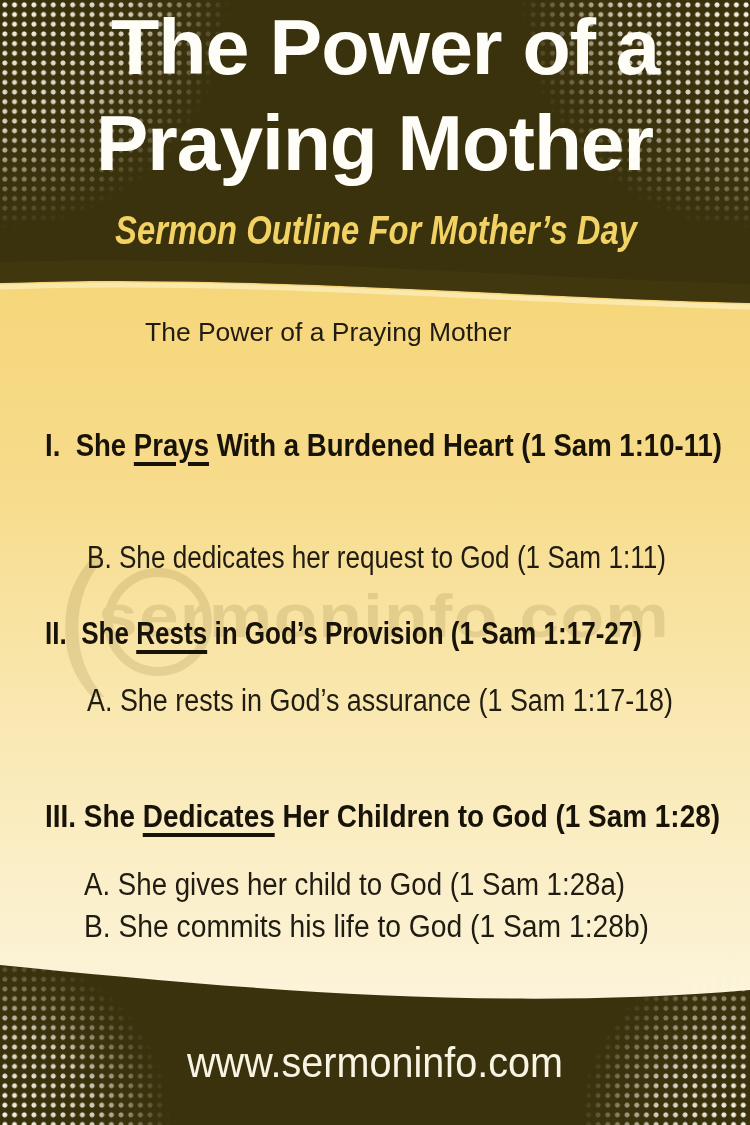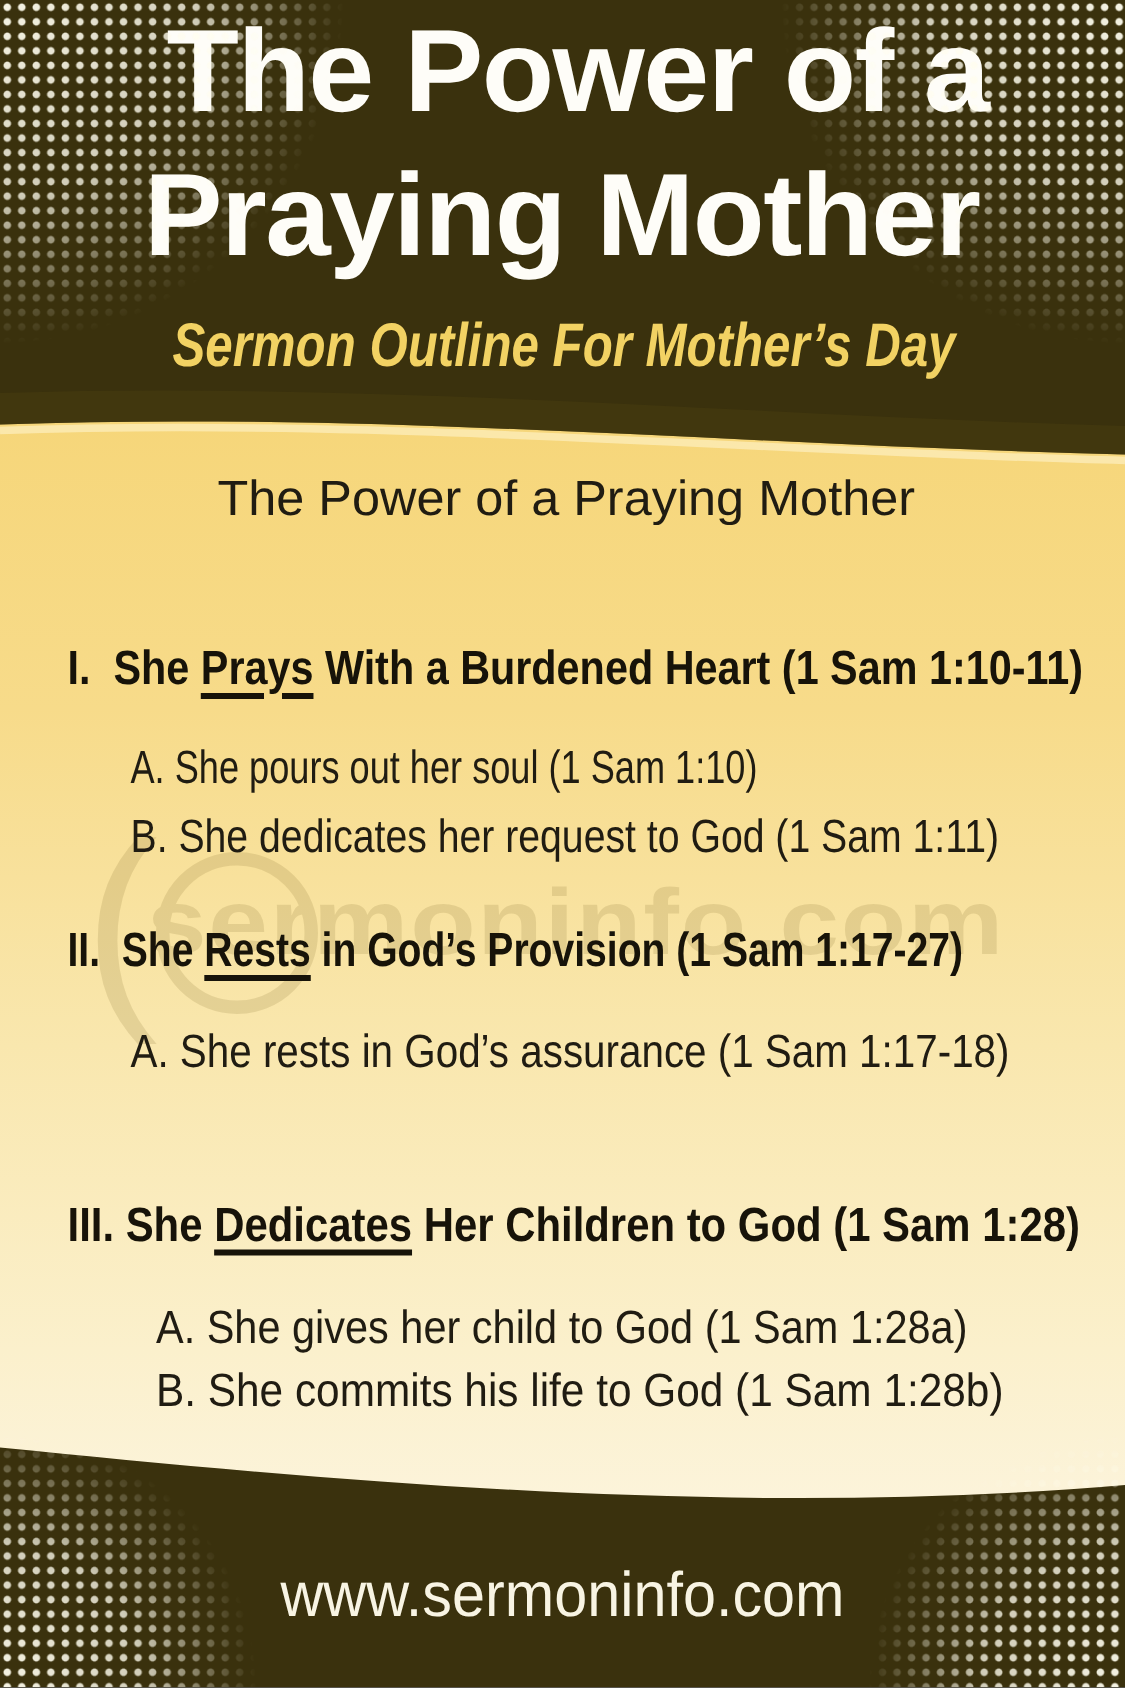--- a/index.html
+++ b/index.html
@@ -30,21 +30,21 @@
   .dots-br{right:0;bottom:0;width:215px;height:170px;
     -webkit-mask-image:radial-gradient(circle 225px at 100% 100%,#000 0%,rgba(0,0,0,.8) 42%,transparent 76%);
     mask-image:radial-gradient(circle 225px at 100% 100%,#000 0%,rgba(0,0,0,.8) 42%,transparent 76%);}
 
   
   .line{position:absolute;z-index:2;height:40px;display:flex;align-items:center;white-space:pre;}
   .fit{display:inline-block;white-space:pre;transform-origin:left center;}
 
   .title{height:90px;font-size:78px;font-weight:700;color:#fefdf8;letter-spacing:-1px;}
   .subtitle{height:50px;font-size:41px;font-weight:700;font-style:italic;color:#f2d263;}
-  .intro{font-size:33px;color:#201c12;}
+  .intro{font-size:26px;color:#201c12;}
   .heading{font-size:32px;font-weight:700;color:#171309;}
   .item{font-size:31px;color:#201c12;}
   .u{text-decoration:underline;text-decoration-thickness:4px;text-underline-offset:6px;}
   .footer-url{height:46px;font-size:42px;color:#f8f4e3;}
 
   
   .watermark{position:absolute;left:60px;top:556px;width:616px;height:150px;opacity:.14;color:#6b5518;z-index:1;}
   .wm-paren{position:absolute;left:-4px;top:-16px;font-size:148px;line-height:150px;font-weight:400;}
   .wm-ring{position:absolute;left:44px;top:12px;width:108px;height:108px;border:9px solid #6b5518;border-radius:50%;box-sizing:border-box;}
   .wm-text{position:absolute;left:38px;top:24px;font-size:62px;font-weight:700;letter-spacing:1px;white-space:pre;transform-origin:left center;display:inline-block;}
@@ -85,41 +85,38 @@
     <span class="fit" style="transform: scaleX(0.800211);">Sermon Outline For Mother’s Day</span>
   </div>
 
   <div class="line intro" style="left:145px;top:312px;">
     <span class="fit" style="transform: scaleX(1.01813);">The Power of a Praying Mother</span>
   </div>
 
   <div class="line heading" style="left:45px;top:425px;">
     <span class="fit" style="transform: scaleX(0.86158);"><span>I.  She </span><span class="u">Prays</span><span> With a Burdened Heart (1 Sam 1:10-11)</span></span>
   </div>
-  <div class="line item" style="left:87px;top:492px;">
-    <span class="fit" style="transform: scaleX(0.777471);">A. She pours out her soul (1 Sam 1:10)</span>
-  </div>
   <div class="line item" style="left:87px;top:538px;">
     <span class="fit" style="transform: scaleX(0.842814);">B. She dedicates her request to God (1 Sam 1:11)</span>
   </div>
 
   <div class="line heading" style="left:45px;top:613px;">
     <span class="fit" style="transform: scaleX(0.814166);"><span>II.  She </span><span class="u">Rests</span><span> in God’s Provision (1 Sam 1:17-27)</span></span>
   </div>
   <div class="line item" style="left:87px;top:681px;">
     <span class="fit" style="transform: scaleX(0.868309);">A. She rests in God’s assurance (1 Sam 1:17-18)</span>
   </div>
 
   <div class="line heading" style="left:45px;top:796px;">
     <span class="fit" style="transform: scaleX(0.872622);"><span>III. She </span><span class="u">Dedicates</span><span> Her Children to God (1 Sam 1:28)</span></span>
   </div>
-  <div class="line item" style="left:104px;top:865px;">
+  <div class="line item" style="left:84px;top:865px;">
     <span class="fit" style="transform: scaleX(0.891934);">A. She gives her child to God (1 Sam 1:28a)</span>
   </div>
-  <div class="line item" style="left:104px;top:907px;">
+  <div class="line item" style="left:84px;top:907px;">
     <span class="fit" style="transform: scaleX(0.9109);">B. She commits his life to God (1 Sam 1:28b)</span>
   </div>
 
   <div class="line footer-url" style="left:187px;top:1040px;">
     <span class="fit" style="transform: scaleX(0.942061);">www.sermoninfo.com</span>
   </div>
 
 </div>
 
 </body></html>

